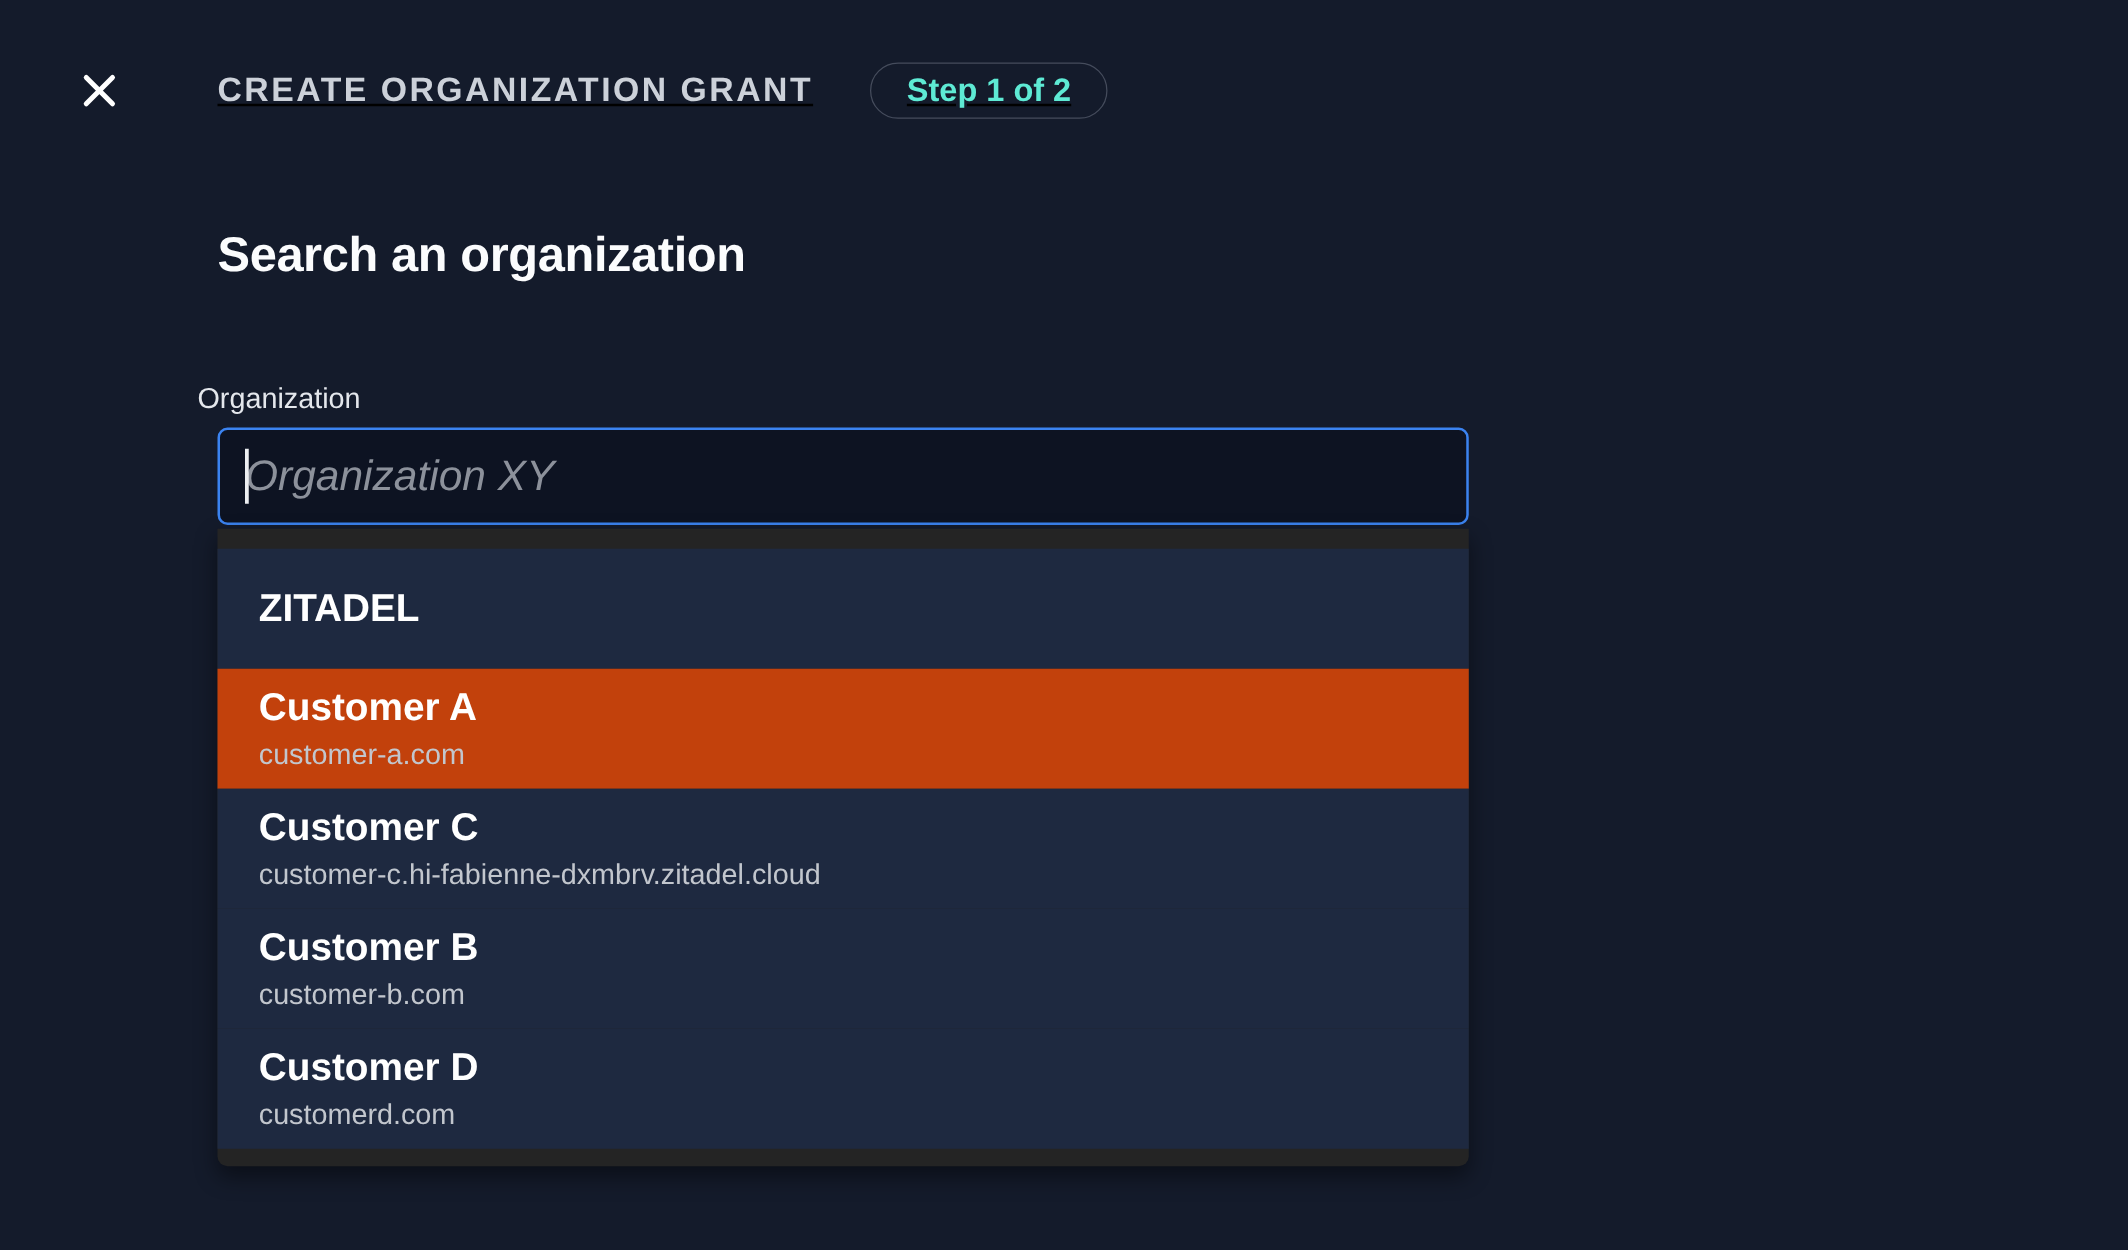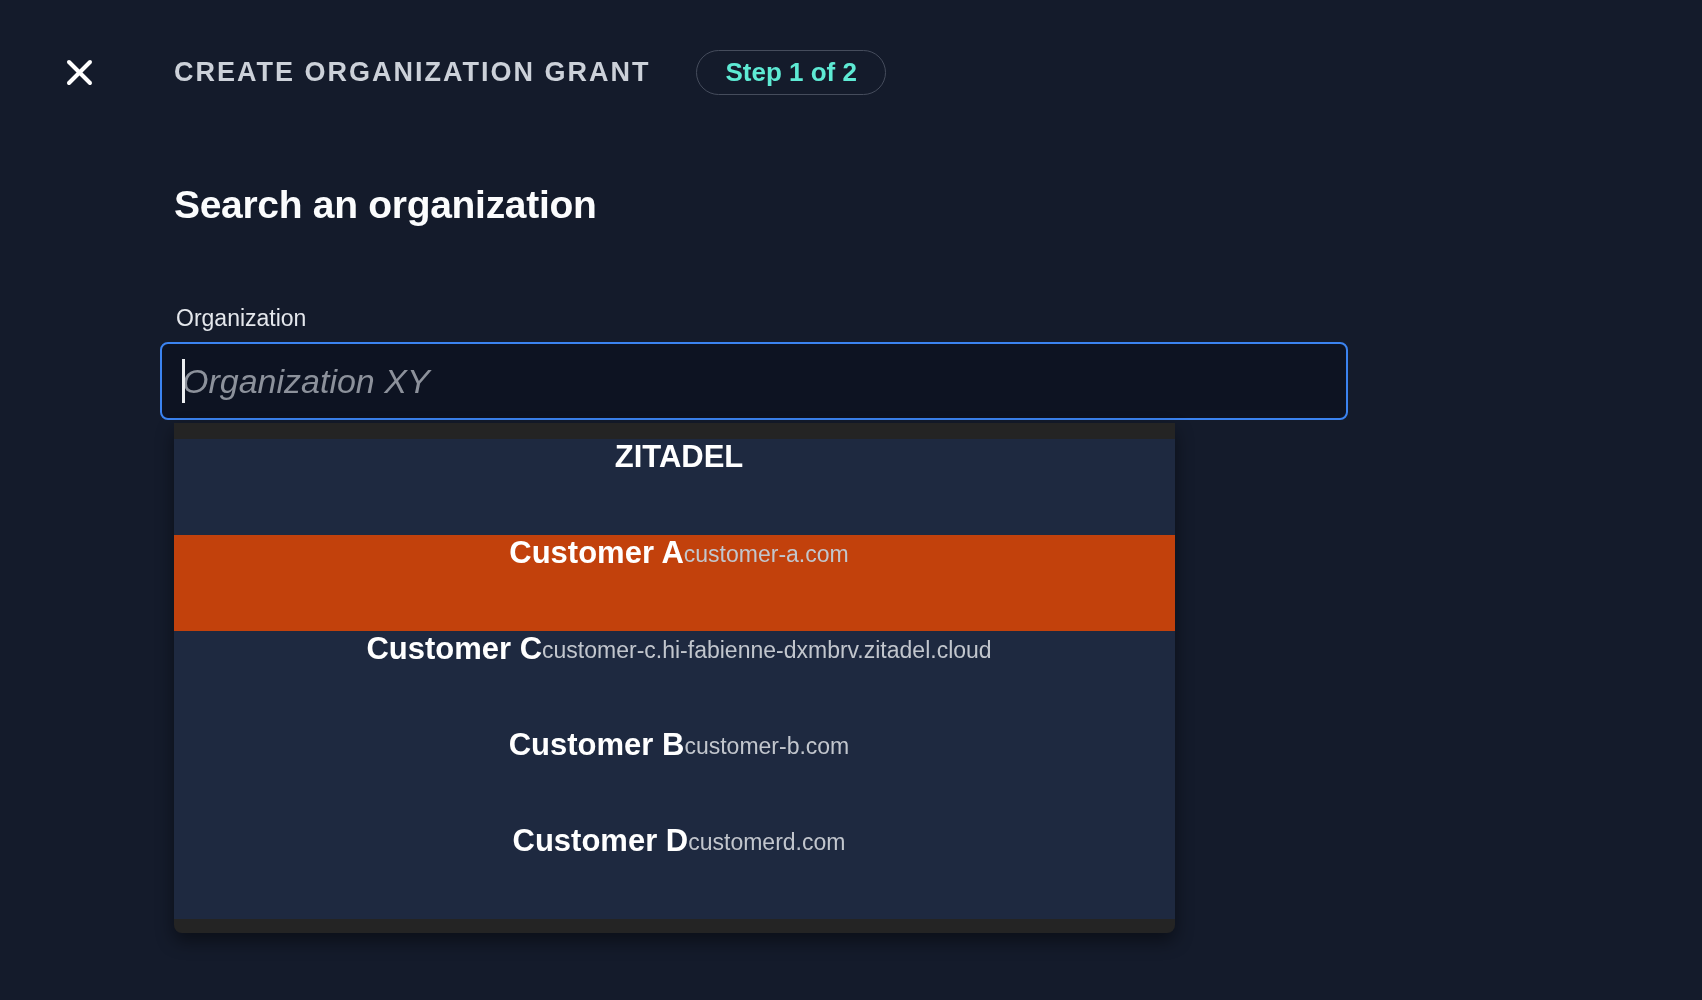--- a/index.html
+++ b/index.html
@@ -12,20 +12,21 @@
     font-family: "Liberation Sans", "DejaVu Sans", sans-serif;
   }
 
   
   .drawer-header {
     position: absolute;
     top: 46px; left: 60px; right: 40px;
     height: 52px;
     display: flex;
     align-items: center;
+    text-decoration: underline;
   }
   .close-btn {
     width: 38px; height: 38px;
     background: transparent;
     border: none;
     padding: 0;
     display: flex; align-items: center; justify-content: center;
     cursor: pointer;
   }
   .close-btn svg { display: block; }
@@ -55,28 +56,28 @@
     position: absolute;
     top: 183px; left: 174px;
     margin: 0;
     font-size: 39px;
     font-weight: 600;
     letter-spacing: -0.3px;
     color: #fbfcfd;
   }
   .field-label {
     position: absolute;
-    top: 305px; left: 176px;
+    top: 305px; left: 158px;
     font-size: 23px;
     color: #e4e7ec;
   }
   .input-wrap {
     position: absolute;
-    top: 342px; left: 160px;
-    width: 1188px; height: 78px;
+    top: 342px; left: 174px;
+    width: 1001px; height: 78px;
     box-sizing: border-box;
   }
   .org-input {
     width: 100%; height: 100%;
     box-sizing: border-box;
     background: #0d1322;
     border: 2px solid #3b83f0;
     border-radius: 8px;
     padding: 0 20px;
     font-family: "Liberation Sans", "DejaVu Sans", sans-serif;
@@ -104,21 +105,21 @@
     padding: 16px 0 14px 0;
     background: #242424;
     border-radius: 0 0 8px 8px;
     box-shadow: 0 8px 18px rgba(0, 0, 0, 0.45);
   }
   .ac-option {
     height: 96px;
     box-sizing: border-box;
     background: #1e2940;
     display: flex;
-    flex-direction: row;
+    flex-direction: column;
     justify-content: center;
     padding: 0 24px 0 33px;
     cursor: pointer;
   }
   .ac-option.active { background: #c2410c; }
   .opt-name {
     font-size: 31px;
     font-weight: 600;
     color: #ffffff;
     line-height: 1.15;

